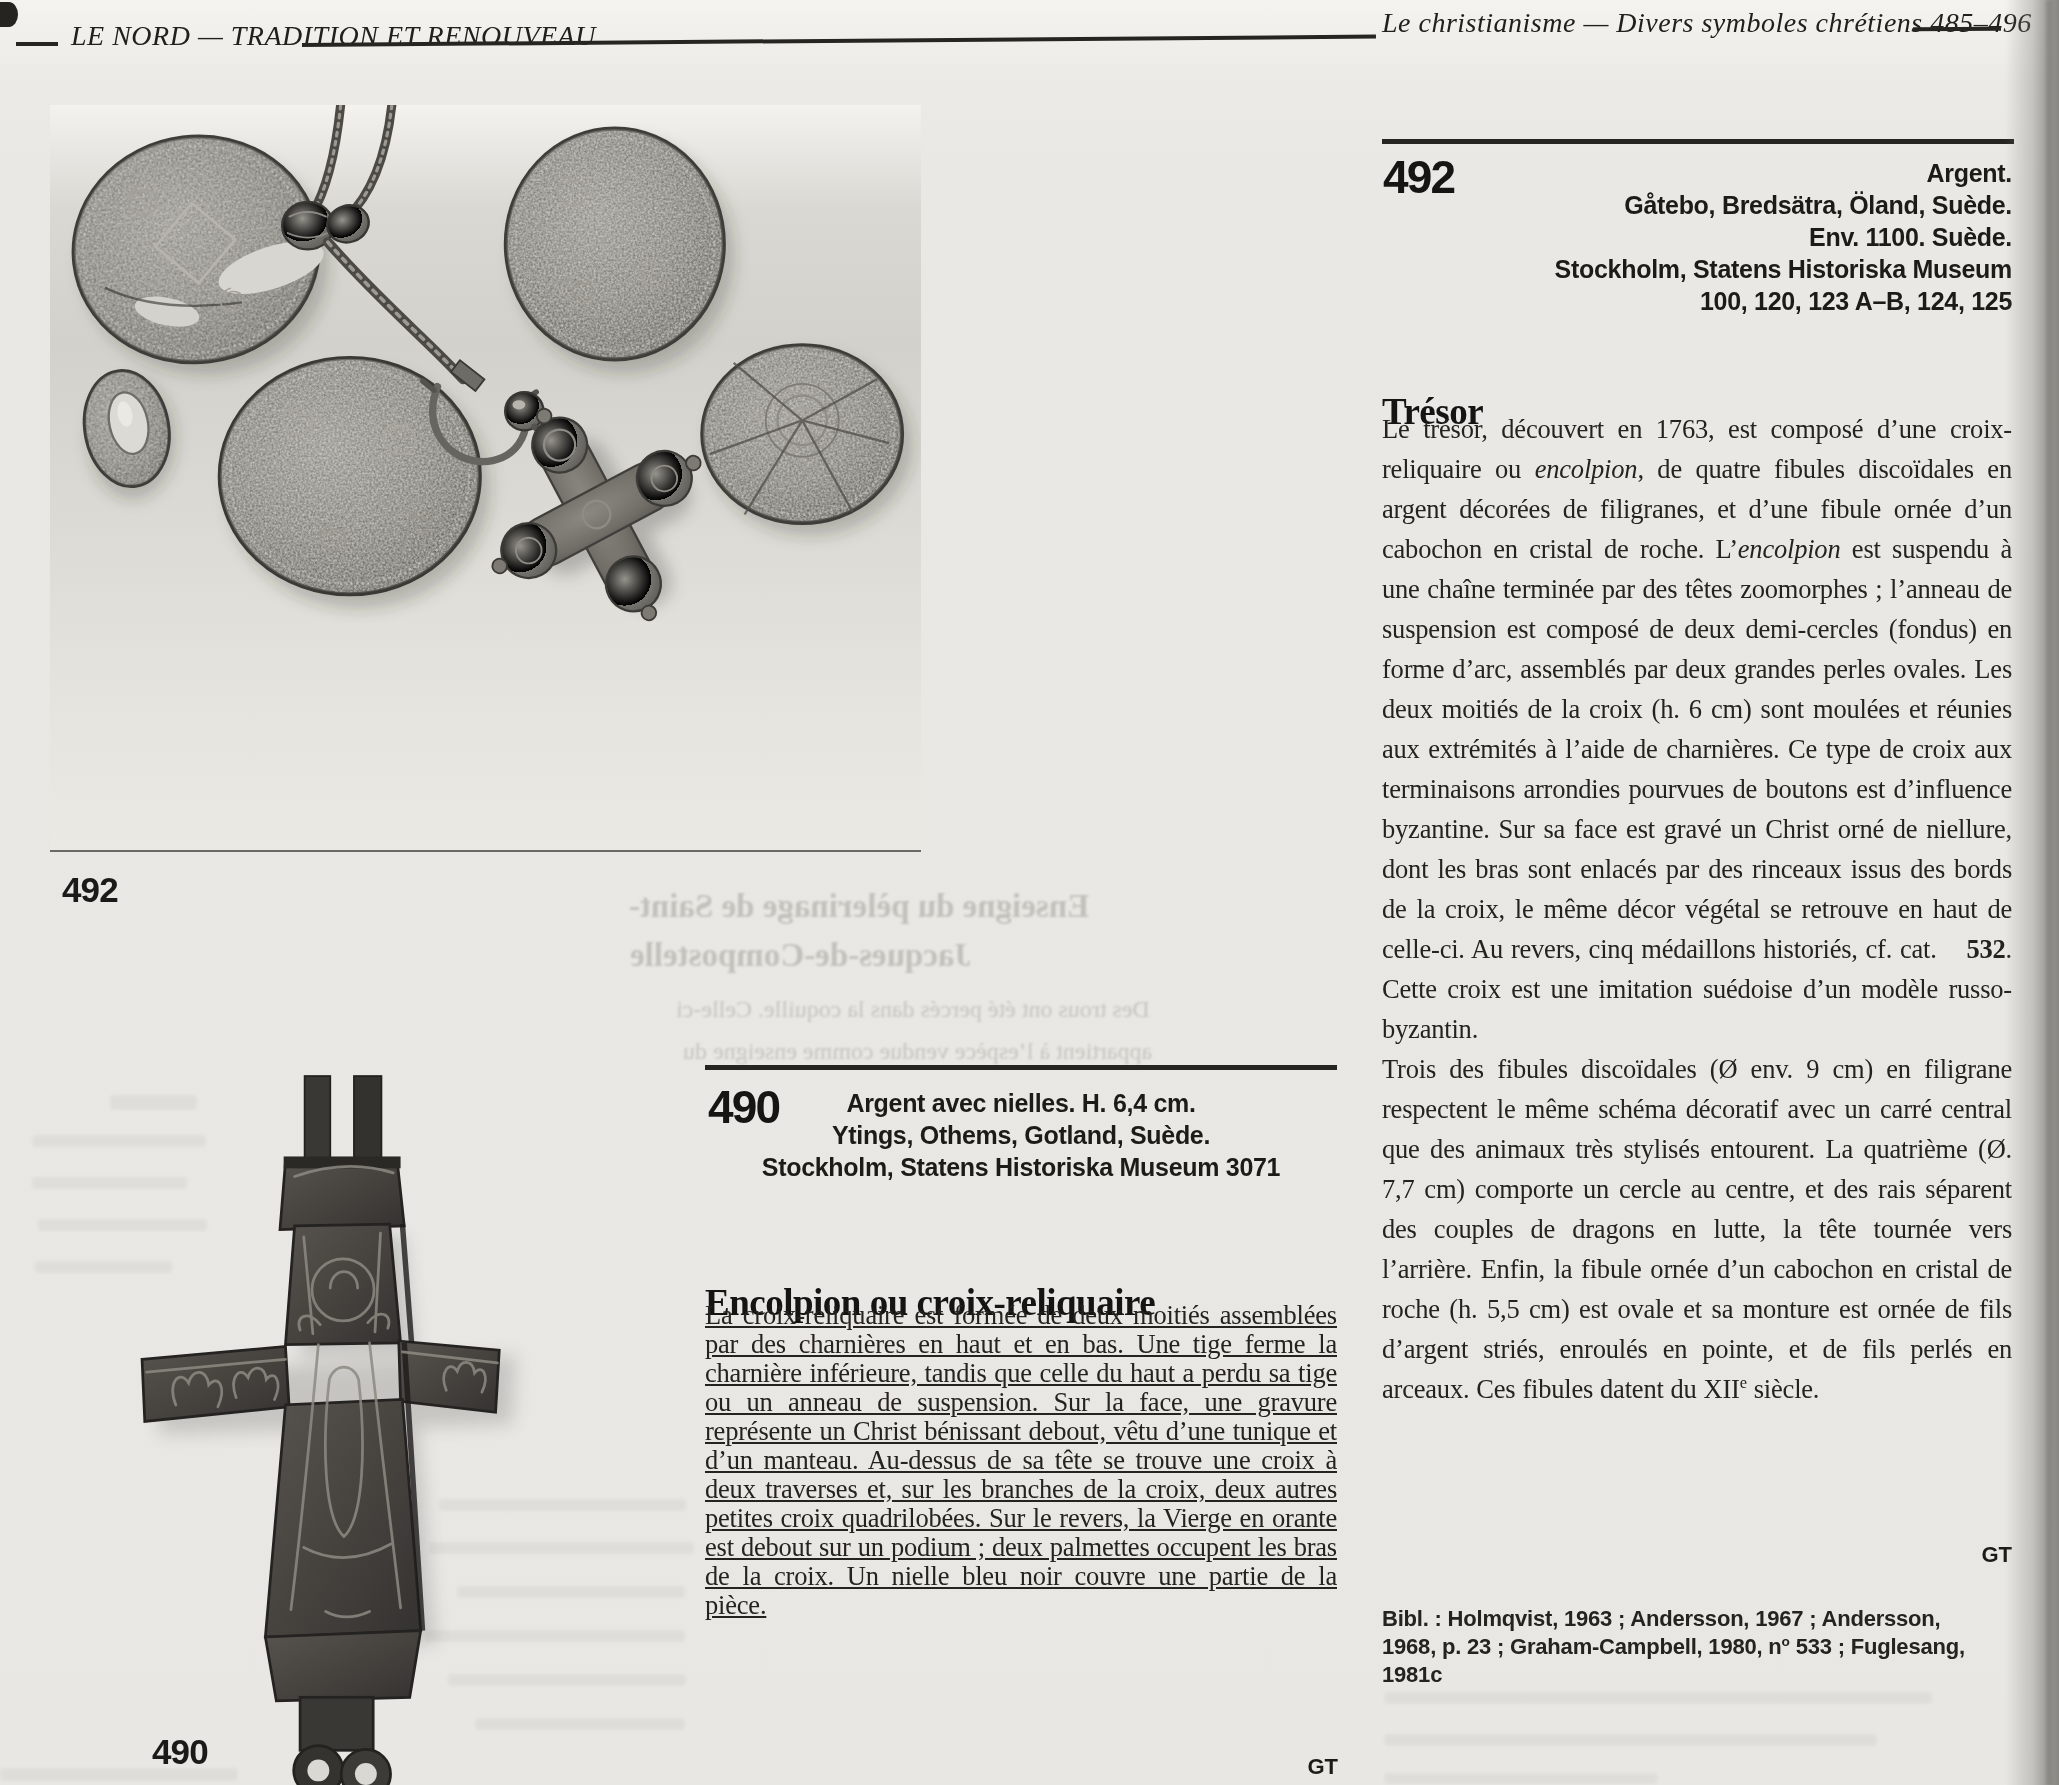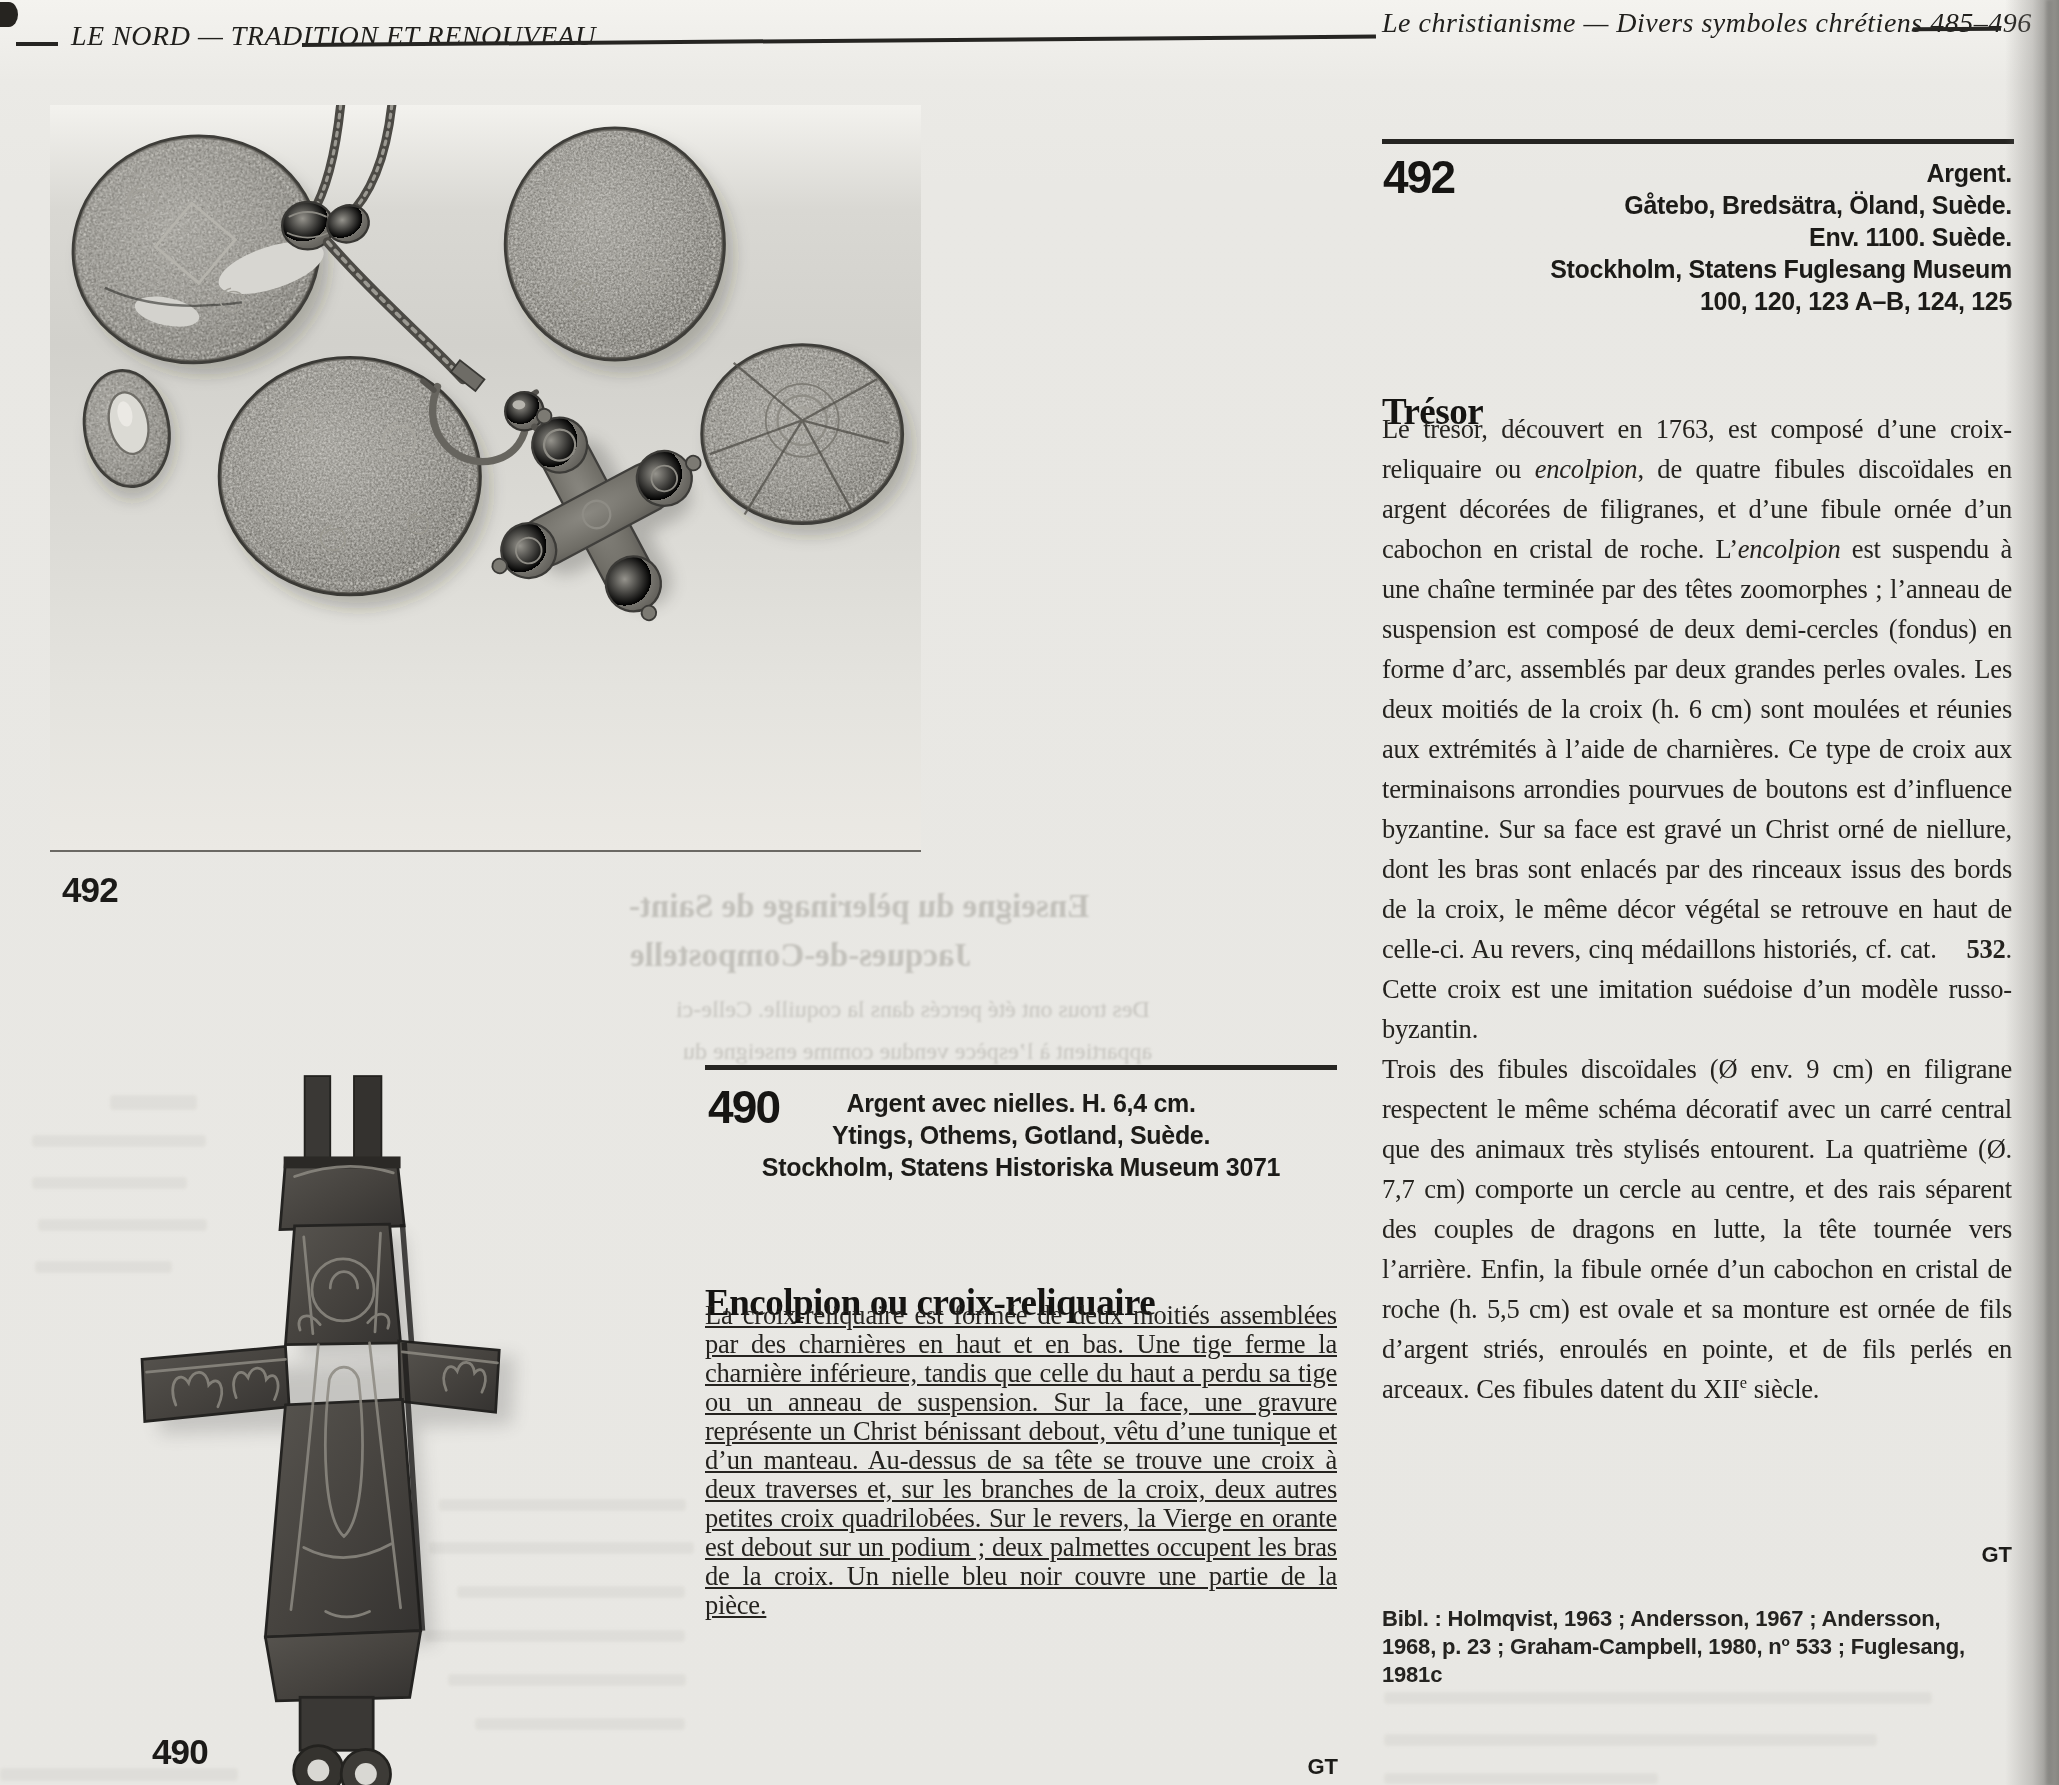--- a/index.html
+++ b/index.html
@@ -292,21 +292,21 @@
     <div class="abs author-sig" style="left:1283px;top:1754px;width:55px;text-align:right;">GT</div>
   </div>
 
   <div class="col-right">
     <div class="abs rule" style="left:1382px;top:139px;width:632px;height:4.6px;"></div>
     <div class="abs entry-number" style="left:1383px;top:154px;">492</div>
     <div class="abs entry-info" style="left:1382px;top:157px;width:630px;">
       <div>Argent.</div>
       <div>Gåtebo, Bredsätra, Öland, Suède.</div>
       <div>Env. 1100. Suède.</div>
-      <div>Stockholm, Statens Fuglesang Museum</div>
+      <div>Stockholm, Statens Historiska Museum</div>
       <div>100, 120, 123 A–B, 124, 125</div>
     </div>
     <div class="abs sec-heading" style="left:1382px;top:345px;margin-top:48px;">Trésor</div>
     <div class="abs body-text" style="left:1382px;top:409px;width:630px;">
       <p>Le trésor, découvert en 1763, est composé d’une croix-reliquaire ou <i>encolpion</i>, de quatre fibules discoïdales en argent décorées de filigranes, et d’une fibule ornée d’un cabochon en cristal de roche. L’<i>encolpion</i> est suspendu à une chaîne terminée par des têtes zoomorphes ; l’anneau de suspension est composé de deux demi-cercles (fondus) en forme d’arc, assemblés par deux grandes perles ovales. Les deux moitiés de la croix (h. 6 cm) sont moulées et réunies aux extrémités à l’aide de charnières. Ce type de croix aux terminaisons arrondies pourvues de boutons est d’influence byzantine. Sur sa face est gravé un Christ orné de niellure, dont les bras sont enlacés par des rinceaux issus des bords de la croix, le même décor végétal se retrouve en haut de celle-ci. Au revers, cinq médaillons historiés, cf. cat. <b>532</b>. Cette croix est une imitation suédoise d’un modèle russo-byzantin.</p>
       <p>Trois des fibules discoïdales (Ø env. 9 cm) en filigrane respectent le même schéma décoratif avec un carré central que des animaux très stylisés entourent. La quatrième (Ø. 7,7 cm) comporte un cercle au centre, et des rais séparent des couples de dragons en lutte, la tête tournée vers l’arrière. Enfin, la fibule ornée d’un cabochon en cristal de roche (h. 5,5 cm) est ovale et sa monture est ornée de fils d’argent striés, enroulés en pointe, et de fils perlés en arceaux. Ces fibules datent du XII<sup>e</sup> siècle.</p>
     </div>
     <div class="abs author-sig" style="left:1957px;top:1542px;width:55px;text-align:right;">GT</div>
     <div class="abs bibl" style="left:1382px;top:1605px;width:607px;">Bibl. : Holmqvist, 1963 ; Andersson, 1967 ; Andersson, 1968, p. 23 ; Graham-Campbell, 1980, n<sup>o</sup> 533 ; Fuglesang, 1981c</div>
   </div>

